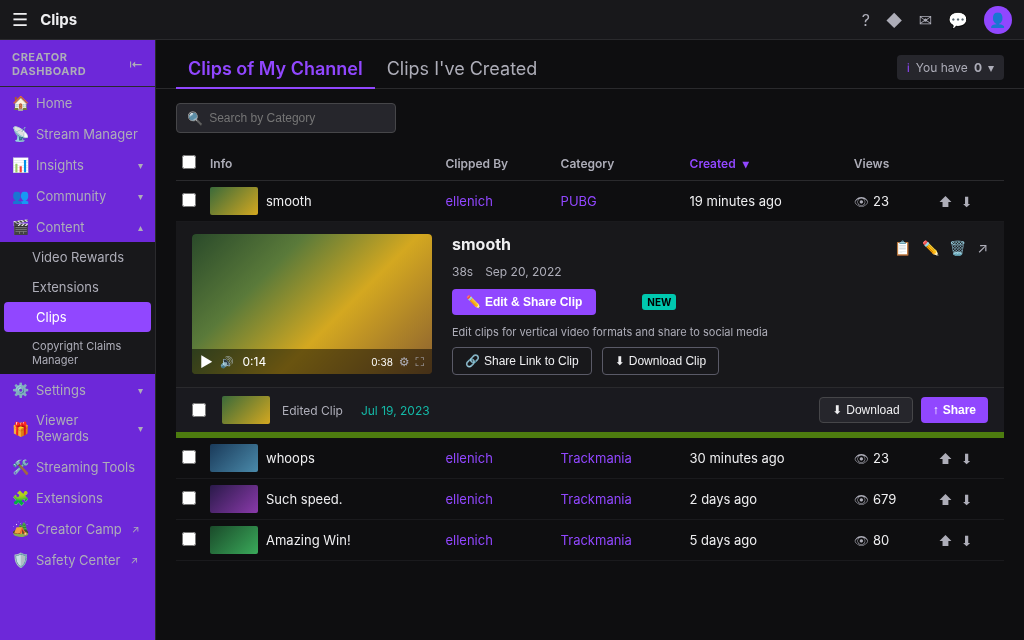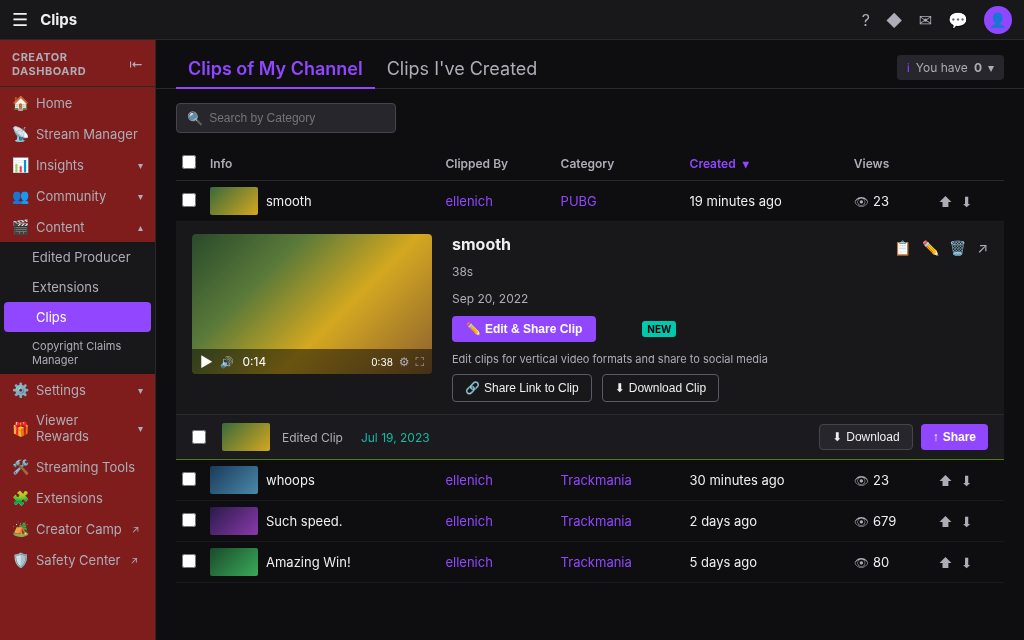--- a/index.html
+++ b/index.html
@@ -10,21 +10,21 @@
     .topbar-menu-icon { color: #efeff1; font-size: 18px; margin-right: 12px; cursor: pointer; }
     .topbar-title { font-size: 15px; font-weight: 700; color: #efeff1; flex: 1; }
     .topbar-icons { display: flex; gap: 16px; align-items: center; }
     .topbar-icon { color: #adadb8; font-size: 16px; cursor: pointer; }
     .topbar-avatar { width: 28px; height: 28px; border-radius: 50%; background: #9147ff; display: flex; align-items: center; justify-content: center; cursor: pointer; }
 
     
     .layout { display: flex; flex: 1; overflow: hidden; }
 
     
-    .sidebar { width: 156px; background: #7f1d1d; border-right: 1px solid #2a2a2d; display: flex; flex-direction: column; overflow-y: auto; flex-shrink: 0; }
+    .sidebar { width: 156px; background: #6d28d9; border-right: 1px solid #2a2a2d; display: flex; flex-direction: column; overflow-y: auto; flex-shrink: 0; }
     .sidebar-header { display: flex; align-items: center; justify-content: space-between; padding: 10px 12px 8px; border-bottom: 1px solid #2a2a2d; }
     .sidebar-header-label { font-size: 11px; font-weight: 700; color: #adadb8; letter-spacing: 0.5px; text-transform: uppercase; }
     .sidebar-collapse-icon { color: #adadb8; cursor: pointer; font-size: 14px; }
     .sidebar-item { display: flex; align-items: center; padding: 7px 12px; cursor: pointer; color: #adadb8; font-size: 13px; gap: 8px; position: relative; }
     .sidebar-item.active { background: #9147ff; color: #fff; border-radius: 4px; margin: 0 4px; }
     .sidebar-item .chevron { margin-left: auto; font-size: 10px; }
     .sidebar-icon { font-size: 14px; width: 16px; text-align: center; }
     .external-icon { font-size: 10px; color: #adadb8; }
 
     
@@ -61,30 +61,30 @@
 
     
     .expanded-row td { padding: 0; border-bottom: 1px solid #2a2a2d; }
     .expanded-content { display: flex; gap: 20px; padding: 12px 16px; background: #18181b; }
     .video-player { position: relative; width: 240px; height: 140px; background: #000; border-radius: 4px; flex-shrink: 0; overflow: hidden; }
     .ctrl-icon { color: #fff; font-size: 14px; cursor: pointer; }
     .gear-icon-sm { color: #adadb8; font-size: 12px; cursor: pointer; }
     .expand-icon { color: #adadb8; font-size: 12px; cursor: pointer; }
     .clip-detail { flex: 1; }
     .clip-detail-title { font-size: 16px; font-weight: 700; color: #efeff1; margin-bottom: 6px; }
-    .clip-meta { display: flex; gap: 12px; color: #adadb8; font-size: 12px; margin-bottom: 10px; flex-direction: column; }
+    .clip-meta { display: flex; gap: 12px; color: #adadb8; font-size: 12px; margin-bottom: 10px; }
     .clip-actions-row { display: flex; align-items: center; gap: 10px; flex-wrap: wrap; }
     .btn-edit { background: #9147ff; color: #fff; border: none; border-radius: 4px; padding: 6px 14px; font-size: 12px; cursor: pointer; display: flex; align-items: center; gap: 4px; font-weight: 600; }
     .badge-new { background: #00c8af; color: #000; border-radius: 3px; font-size: 10px; font-weight: 700; padding: 2px 5px; margin-left: 36px; }
     .badge-new-text { font-size: 11px; color: #adadb8; }
     .btn-link { background: transparent; border: 1px solid #5a5a67; color: #efeff1; border-radius: 4px; padding: 6px 12px; font-size: 12px; cursor: pointer; display: flex; align-items: center; gap: 4px; }
     .btn-download-sm { background: transparent; border: 1px solid #5a5a67; color: #efeff1; border-radius: 4px; padding: 6px 12px; font-size: 12px; cursor: pointer; display: flex; align-items: center; gap: 4px; }
 
     
-    .edited-row td { padding: 0; border-bottom: 1px solid #4d7c0f; }
+    .edited-row td { padding: 0; border-bottom: 6px solid #4d7c0f; }
     .edited-content { display: flex; align-items: center; gap: 12px; padding: 8px 16px; background: #1a1a1f; }
     .edited-thumb { width: 48px; height: 28px; border-radius: 2px; background: #464649; flex-shrink: 0; }
     .edited-label { font-size: 12px; color: #adadb8; }
     .edited-date { font-size: 12px; color: #14b8a6; margin-left: 6px; }
     .edited-actions { margin-left: auto; display: flex; gap: 8px; }
     .btn-dl { background: #26262c; border: 1px solid #464649; color: #efeff1; border-radius: 4px; padding: 5px 12px; font-size: 12px; cursor: pointer; display: flex; align-items: center; gap: 4px; }
     .btn-share { background: #9147ff; border: none; color: #fff; border-radius: 4px; padding: 5px 12px; font-size: 12px; cursor: pointer; display: flex; align-items: center; gap: 4px; font-weight: 600; }
 
     
     .th-checkbox { width: 28px; }
@@ -146,21 +146,21 @@
       <span class="chevron">▾</span>
     </div>
     <div class="sidebar-item">
       <span class="sidebar-icon">🎬</span>
       <span>Content</span>
       <span class="chevron">▴</span>
     </div>
 
     <div style="background:#18181b;">
       <div class="sidebar-item" style="padding-left:32px;">
-        <span>Edited Producer</span>
+        <span>Video Rewards</span>
       </div>
       <div class="sidebar-item" style="padding-left:32px;">
         <span>Extensions</span>
       </div>
       <div class="sidebar-item active" style="padding-left:32px;">
         <span>Clips</span>
       </div>
       <div class="sidebar-item" style="padding-left:32px;">
         <span style="font-size:11px;">Copyright Claims Manager</span>
       </div>

